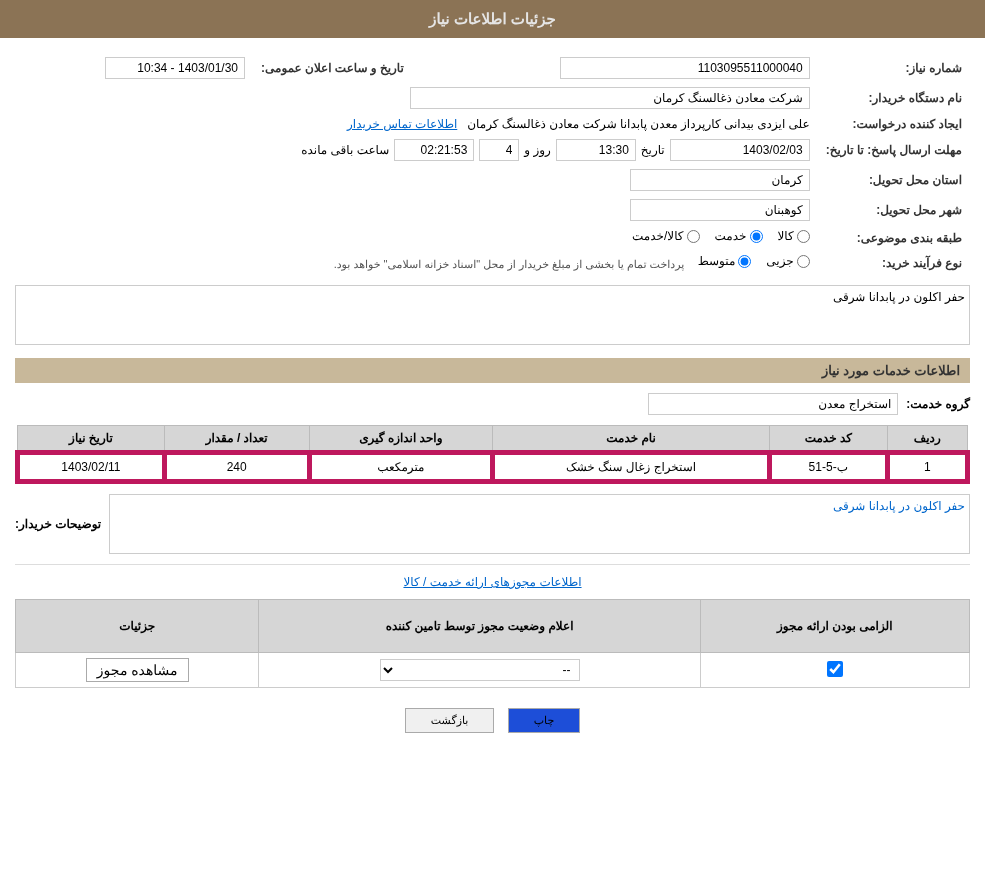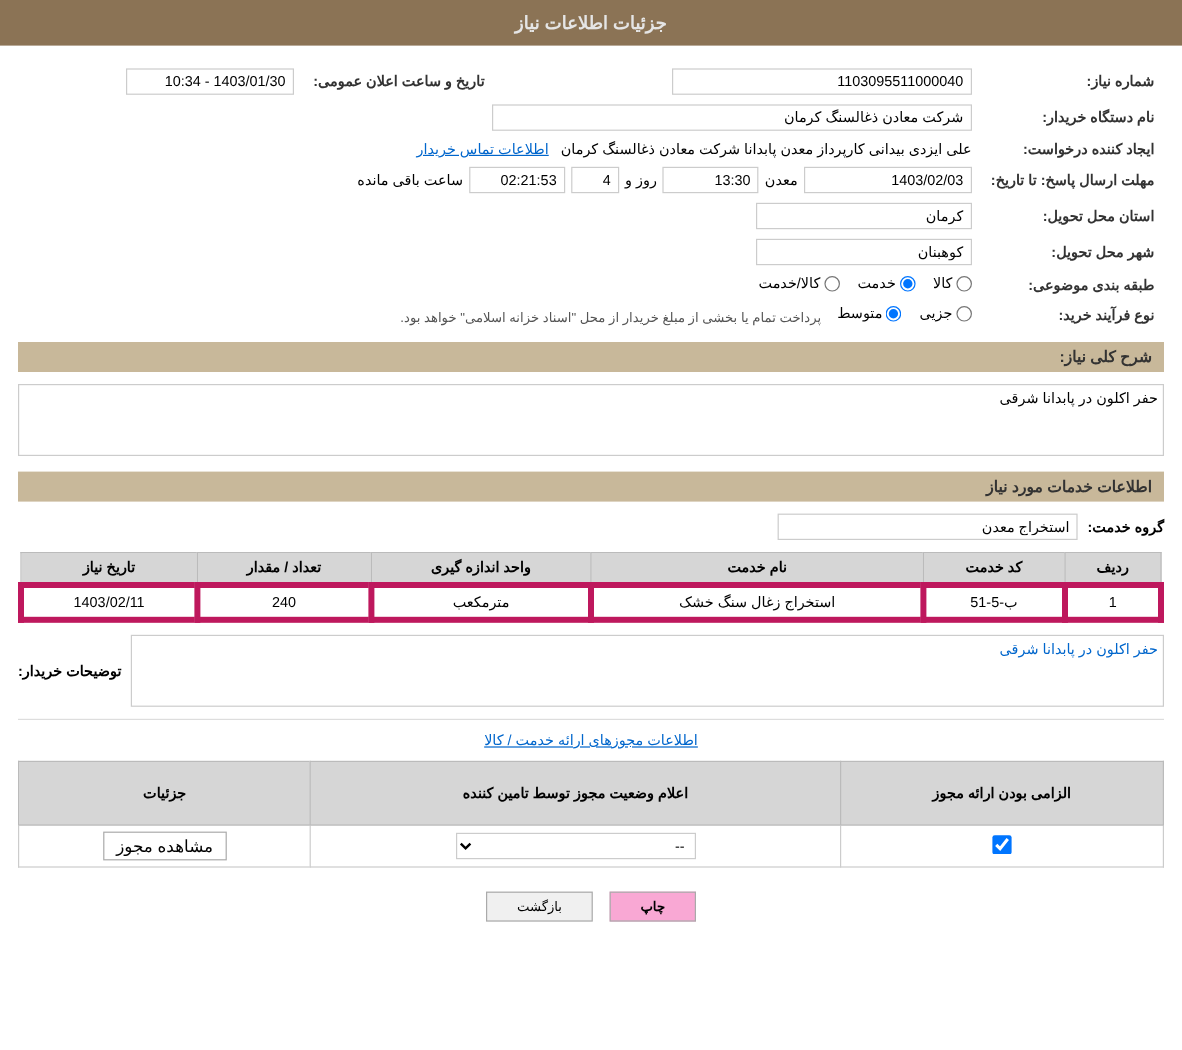--- a/index.html
+++ b/index.html
@@ -135,22 +135,21 @@
     .btn {
       padding: 5px 25px;
       margin: 0 5px;
       font-family: Tahoma, Arial, sans-serif;
       font-size: 11px;
       cursor: pointer;
       border: 1px solid #aaa;
       background: #f0f0f0;
     }
     .btn-print {
-      background: #f9a8d4;
-      font-weight: bold;
+      background: #1d4ed8;
     }
     .btn-back {
       background: #f0f0f0;
     }
     .permissions-table {
       width: 100%;
       border-collapse: collapse;
       margin: 10px 0;
     }
     .permissions-table th {
@@ -230,21 +229,21 @@
           <span>علی ایزدی بیدانی کارپرداز معدن پابدانا شرکت معادن ذغالسنگ کرمان</span>
           &nbsp;
           <span class="link-text">اطلاعات تماس خریدار</span>
         </td>
       </tr>
       <tr>
         <td class="label-cell">مهلت ارسال پاسخ: تا تاریخ:</td>
         <td class="value-cell" colspan="3">
           <span class="inline-row">
             <input type="text" class="input-box input-date" value="1403/02/03" readonly="" style="">
-            <span>معدن</span>
+            <span>تاریخ</span>
             <input type="text" class="input-box" style="width: 80px;" value="13:30" readonly="">
             <span>روز و</span>
             <input type="text" class="input-box" style="width: 40px;" value="4" readonly="">
             <input type="text" class="input-box" style="width: 80px;" value="02:21:53" readonly="">
             <span>ساعت باقی مانده</span>
           </span>
         </td>
       </tr>
       <tr>
         <td class="label-cell">استان محل تحویل:</td>
@@ -291,21 +290,20 @@
             </span>
           </span>
           &nbsp;&nbsp;
           <span class="notice-text">پرداخت تمام یا بخشی از مبلغ خریدار از محل "اسناد خزانه اسلامی" خواهد بود.</span>
         </td>
       </tr>
     </tbody>
       </table>
 
     <div class="sub-section">
-      <div class="section-header">شرح کلی نیاز:</div>
       <div class="watermark-area">
         <textarea class="textarea-box" style="">حفر اکلون در پابدانا شرقی</textarea>
       </div>
     </div>
 
     <div class="section-header">اطلاعات خدمات مورد نیاز</div>
 
     <div class="form-row">
       <span class="inline-label">گروه خدمت:</span>
       <input type="text" class="input-box input-wide" value="استخراج معدن" readonly="" style="">

